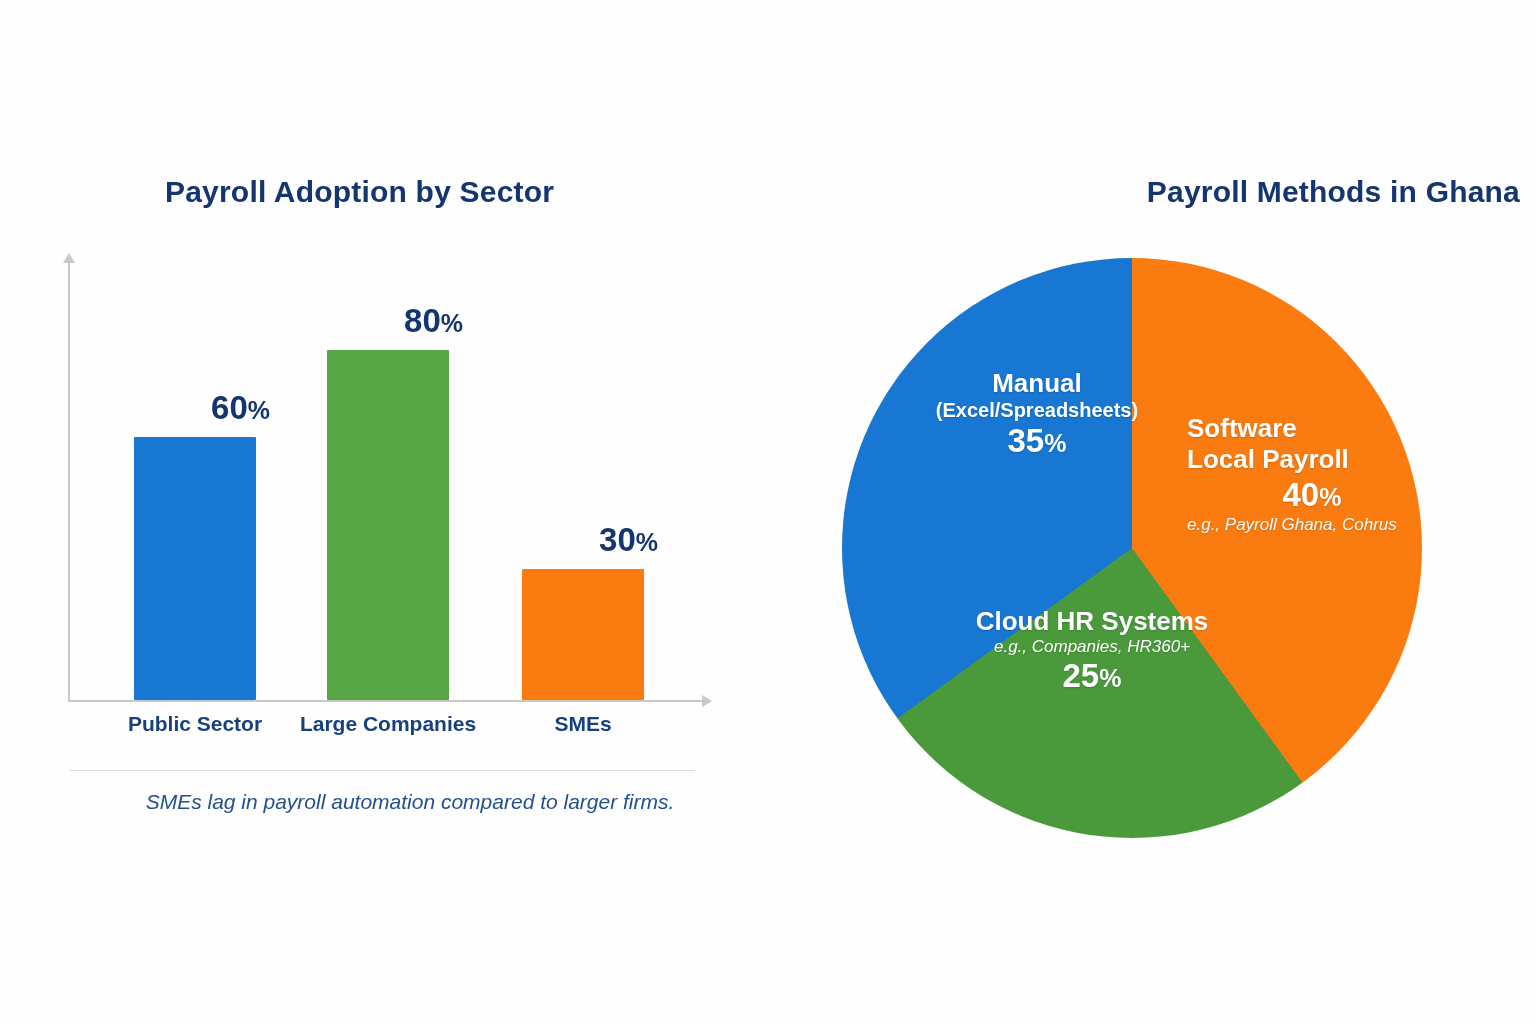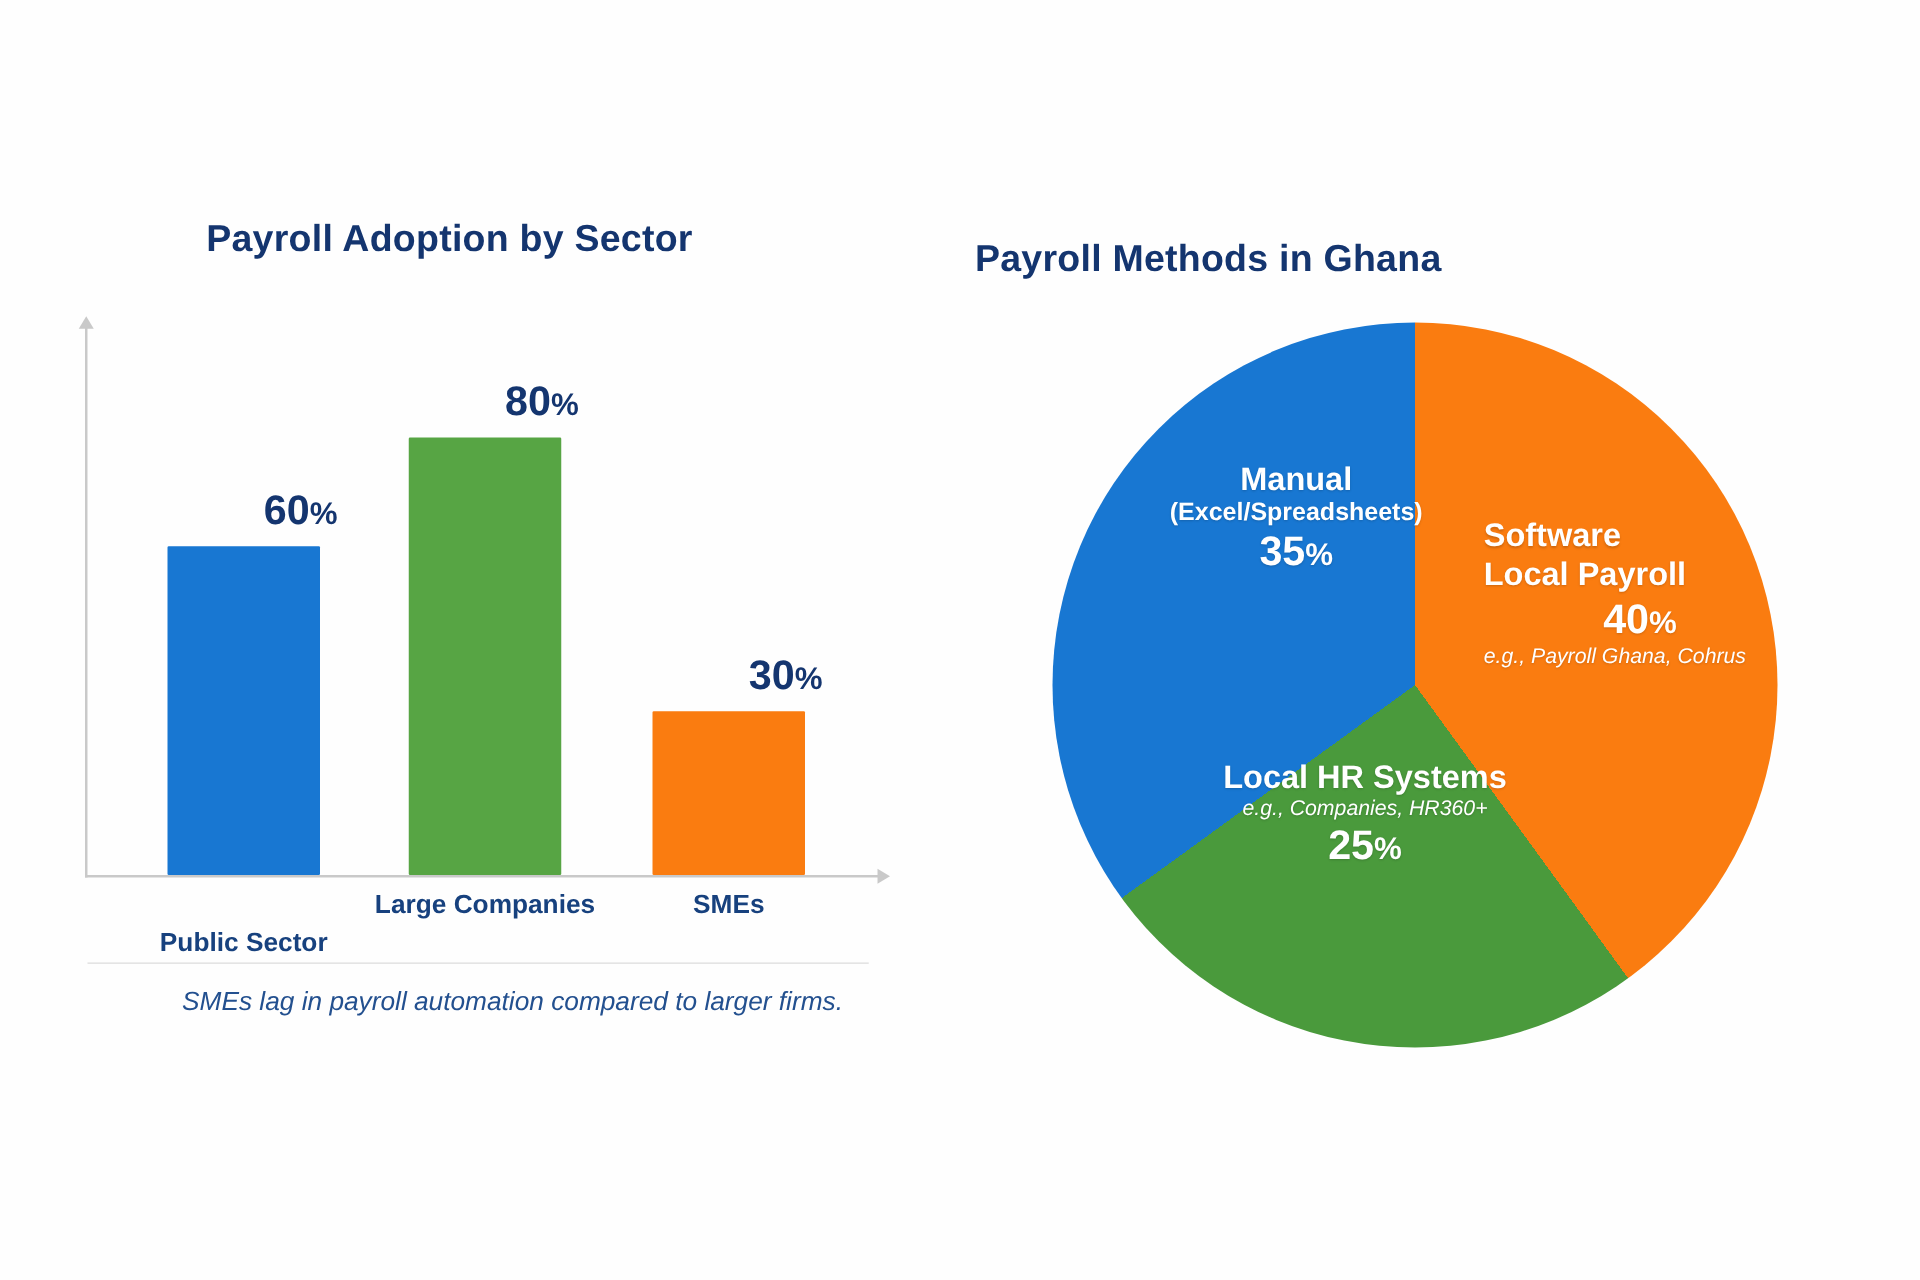--- a/index.html
+++ b/index.html
@@ -122,21 +122,21 @@
     height: 40px;
   }
   .bar-label {
     position: absolute;
     width: 200px;
     text-align: center;
     font-size: 21px;
     font-weight: bold;
     color: #17417e;
   }
-  .bar-label.l0 { left: 27px; margin-top: 31px; }
+  .bar-label.l0 { left: 27px; }
   .bar-label.l1 { left: 220px; }
   .bar-label.l2 { left: 415px; }
 
   .divider {
     position: absolute;
     left: 30px;
     top: 620px;
     width: 625px;
     height: 1px;
     background: #dcdcdc;
@@ -158,26 +158,25 @@
     left: 780px;
     top: 150px;
     width: 740px;
     height: 700px;
   }
   .pie-title {
     position: absolute;
     left: 0;
     top: 25px;
     width: 740px;
-    text-align: left;
+    text-align: right;
     font-size: 30px;
     font-weight: bold;
     color: #14356f;
     letter-spacing: .2px;
-    margin-top: 16px;
   }
   .pie-wrap {
     position: absolute;
     left: 62px;
     top: 108px;
     width: 580px;
     height: 580px;
   }
   .pie {
     width: 580px;
@@ -302,21 +301,21 @@
       <div class="slice-label lbl-local">
         <span class="name">Software</span>
         <span class="name">Local Payroll</span>
         <span class="value">
           <span>40</span><span class="pct">%</span>
         </span>
         <span class="note">e.g., Payroll Ghana, Cohrus</span>
       </div>
 
       <div class="slice-label lbl-cloud">
-        <span class="name">Local HR Systems</span>
+        <span class="name">Cloud HR Systems</span>
         <span class="note">e.g., Companies, HR360+</span>
         <span class="value">
           <span>25</span><span class="pct">%</span>
         </span>
       </div>
     </div>
 
   </div>
 </div>
 

